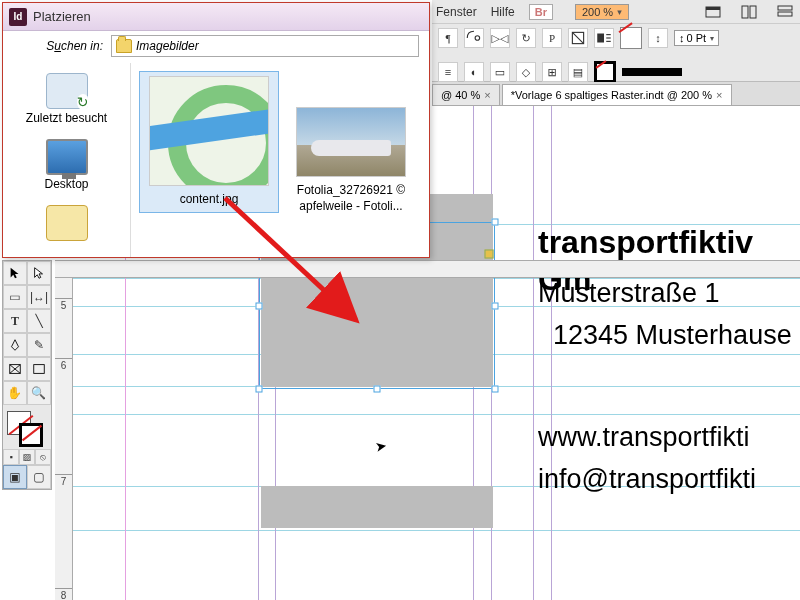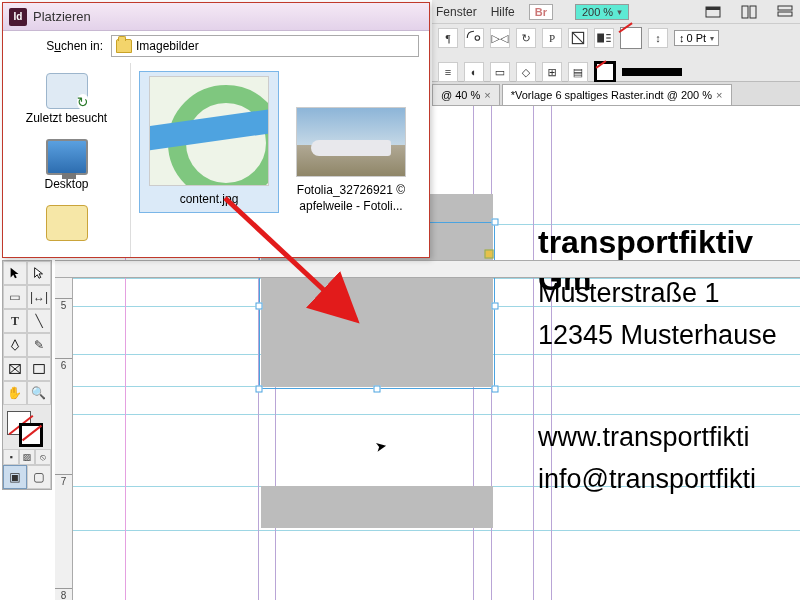--- a/index.html
+++ b/index.html
@@ -1,21 +1,21 @@
 <!DOCTYPE html>
 <html><head>
 <meta charset="utf-8">
 <style>
 * { margin: 0; padding: 0; box-sizing: border-box; font-family: "Segoe UI", Tahoma, sans-serif; }
 body { width: 800px; height: 600px; background: #fff; overflow: hidden; position: relative; }
 
 
 .menubar { position: absolute; top: 0; left: 432px; right: 0; height: 24px; background: #e8e8e8; display: flex; align-items: center; padding: 1px 4px; gap: 14px; font-size: 12px; color: #333; border-bottom: 1px solid #ccc; }
 .menubar .menu-item { cursor: default; }
-.menubar .zoom-box { margin-left: 8px; padding: 1px 6px; border: 1px solid #999; background: #5eead4; font-size: 11px; display: flex; align-items: center; gap: 4px; }
+.menubar .zoom-box { margin-left: 8px; padding: 1px 6px; border: 1px solid #999; background: #fdba74; font-size: 11px; display: flex; align-items: center; gap: 4px; }
 .menubar .zoom-box::after { content: "▾"; font-size: 9px; color: #555; }
 .br-box { background: #fff; border: 1px solid #aaa; padding: 1px 5px; font-size: 11px; font-weight: bold; color: #c77; }
 .mini-icon { width: 22px; height: 18px; display: flex; align-items: center; justify-content: center; color: #333; }
 .mini-icon svg { width: 16px; height: 16px; }
 
 
 .controlbar { position: absolute; top: 24px; left: 432px; right: 0; height: 58px; background: #e8e8e8; border-bottom: 1px solid #bbb; display: flex; align-items: center; flex-wrap: wrap; padding: 3px 6px; gap: 6px; font-size: 11px; }
 .ctl-ico { width: 20px; height: 20px; border: 1px solid #ccc; background: #fff; display: flex; align-items: center; justify-content: center; font-size: 11px; color: #333; }
 .ctl-swatch { width: 22px; height: 22px; background: #fff; border: 1px solid #888; position: relative; }
 .ctl-swatch::after { content: ""; position: absolute; inset: 2px; border-top: 2px solid #d22; transform: rotate(-35deg); transform-origin: left; }
@@ -64,21 +64,21 @@
 .sel-center { position: absolute; width: 9px; height: 9px; background: #e6c14b; border: 1px solid #8a6; transform: translate(-50%,-50%); }
 
 .doc-text { position: absolute; font-family: Arial, sans-serif; color: #000; }
 .doc-text.h1 { font-size: 32px; font-weight: bold; }
 .doc-text.line { font-size: 27px; }
 
 
 .dialog { position: absolute; left: 2px; top: 2px; width: 428px; height: 256px; background: #fff; border: 1px solid #c0392b; box-shadow: 2px 2px 6px rgba(0,0,0,.2); }
 .dlg-title { height: 28px; background: linear-gradient(#f5e9f5,#e3d2ea); border-bottom: 1px solid #c8b8d2; display: flex; align-items: center; padding: 0 6px; gap: 6px; font-size: 13px; color: #333; }
 .id-icon { width: 18px; height: 18px; background: #4a1832; color: #fff; font-size: 10px; font-weight: bold; display: flex; align-items: center; justify-content: center; border-radius: 2px; }
-.dlg-search-row { height: 30px; display: flex; align-items: center; padding: 0 10px; gap: 8px; font-size: 12px; }
+.dlg-search-row { height: 30px; display: flex; align-items: center; padding: 0 10px; gap: 8px; font-size: 12px; font-style: italic; }
 .dlg-search-row .lbl { text-align: right; width: 90px; }
 .dlg-search-row .lbl u { text-decoration: underline; }
 .folder-input { flex: 1; border: 1px solid #aaa; height: 22px; display: flex; align-items: center; padding: 0 4px; gap: 4px; background: #fff; }
 .folder-ico { width: 16px; height: 14px; background: #f3d46b; border: 1px solid #c9a227; border-radius: 2px 2px 0 0; position: relative; }
 .folder-ico::before { content:""; position:absolute; left:1px; top:-4px; width:6px; height:4px; background:#f3d46b; border:1px solid #c9a227; border-bottom:none; border-radius:2px 2px 0 0;}
 .dlg-body { position: absolute; top: 60px; left: 0; right: 0; bottom: 0; display: flex; }
 .places { width: 128px; border-right: 1px solid #ddd; display: flex; flex-direction: column; align-items: center; padding-top: 6px; gap: 6px; font-size: 12px; text-align: center; }
 .place-item { display: flex; flex-direction: column; align-items: center; gap: 2px; padding: 4px; }
 .place-icon { width: 42px; height: 36px; background: #dfeaf4; border: 1px solid #9cb5cc; border-radius: 4px; position: relative; }
 .place-icon.monitor { background: linear-gradient(#5aa0e0,#2d6db0); border: 2px solid #888; border-radius: 3px; }
@@ -262,21 +262,21 @@
   <div class="sel-handle" style="left:422px; top:116px"></div>
   <div class="sel-handle" style="left:186px; top:200px"></div>
   <div class="sel-handle" style="left:422px; top:200px"></div>
   <div class="sel-handle" style="left:186px; top:283px"></div>
   <div class="sel-handle" style="left:304px; top:283px"></div>
   <div class="sel-handle" style="left:422px; top:283px"></div>
   <div class="sel-center" style="left:416px; top:148px"></div>
 
   <div class="doc-text h1" style="left:465px; top:118px;">transportfiktiv Gm</div>
   <div class="doc-text line" style="left:465px; top:172px;">Musterstraße 1</div>
-  <div class="doc-text line" style="left:465px; top:214px;">12345 Musterhause</div>
+  <div class="doc-text line" style="left:480px; top:214px;">12345 Musterhause</div>
   <div class="doc-text line" style="left:465px; top:358px;">info@transportfikti</div>
   <div class="doc-text line" style="left:465px; top:316px;">www.transportfikti</div>
 </div>
 
 <div class="ruler-top"></div>
 <div class="ruler-left">
   <div class="tick" style="top:20px">5</div>
   <div class="tick" style="top:80px">6</div>
   <div class="tick" style="top:196px">7</div>
   <div class="tick" style="top:310px">8</div>

